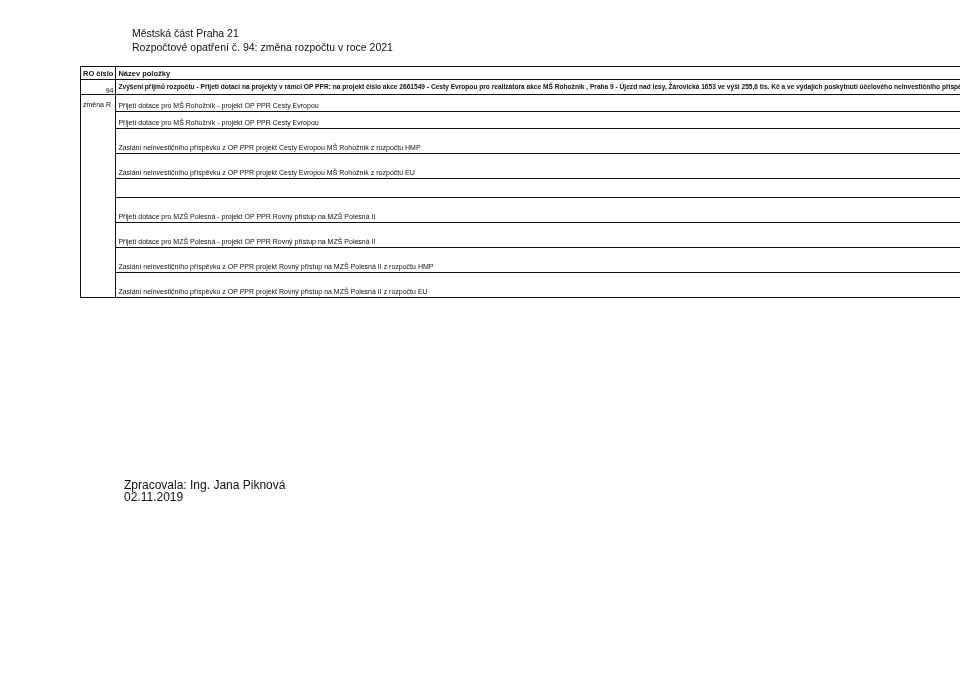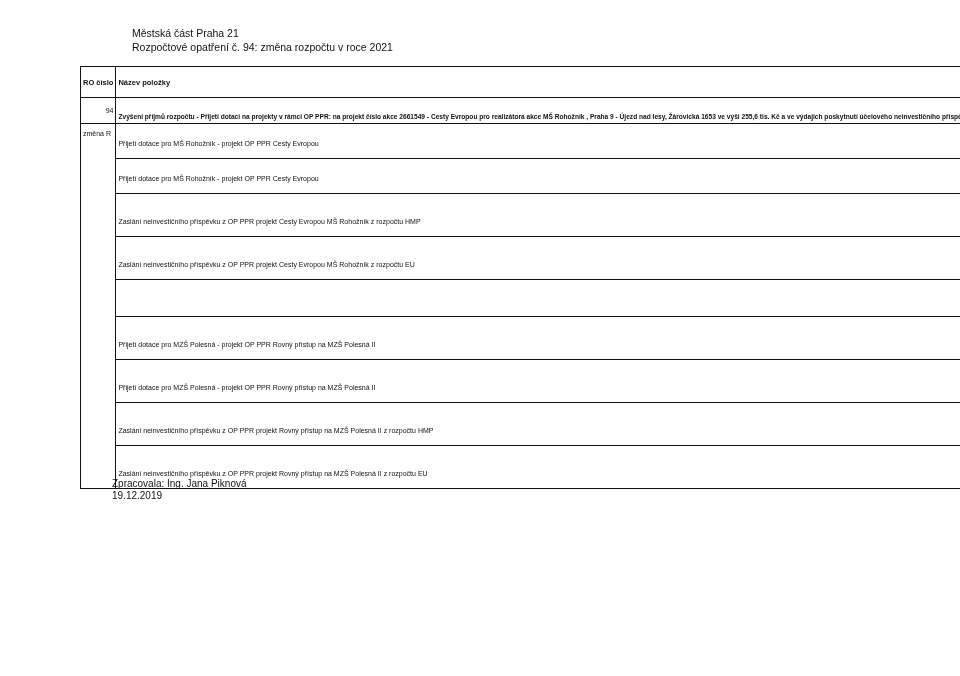--- a/index.html
+++ b/index.html
@@ -3,32 +3,32 @@
 <meta charset="utf-8">
 <style>
   html, body { margin: 0; padding: 0; background: #ffffff; }
   body { width: 960px; height: 676px; position: relative; overflow: hidden;
          font-family: "Liberation Sans", sans-serif; color: #111; }
   .heading { position: absolute; left: 124px; font-weight: normal; font-size: 10.5px; margin-left: 8px; }
   #h1 { top: 27px; }
   #h2 { top: 41px; }
   table.budget { position: absolute; left: 80px; top: 66px; border-collapse: collapse;
                  table-layout: fixed; font-size: 7px; }
-  table.budget td, table.budget th { border: 1px solid #111; padding: 9px 2px; overflow: hidden;
+  table.budget td, table.budget th { border: 1px solid #111; padding: 0 2px; overflow: hidden;
                  vertical-align: bottom; white-space: nowrap; }
   table.budget th { font-weight: bold; font-size: 7.5px; height: 12px; vertical-align: middle; }
   th.left { text-align: left; }
   td.desc { white-space: normal; text-align: justify; line-height: 9.8px; }
   td.ro { text-align: left; }
   td.ro.r { text-align: right; }
   tr.intro td.desc { font-weight: bold; font-size: 6.6px; line-height: 10.5px; padding-top: 2px; padding-bottom: 1px; }
   tr.r1 td { height: 16px; }
   tr.r2 td { height: 24px; }
   tr.blank td { height: 18px; }
-  .footer { position: absolute; left: 112px; font-size: 10px; }
+  .footer { position: absolute; left: 124px; font-size: 12px; }
   #f1 { top: 478px; }
   #f2 { top: 490px; }
 </style>
 </head>
 <body>
 
 <div class="heading" id="h1">Městská část Praha 21</div>
 <div class="heading" id="h2">Rozpočtové opatření č. 94: změna rozpočtu v roce 2021</div>
 
 <table class="budget">
@@ -75,13 +75,13 @@
       <tr class="r2">
         <td class="desc">Zaslání neinvestičního příspěvku z OP PPR projekt Rovný přístup na MZŠ Polesná II z rozpočtu HMP</td>
       </tr>
       <tr class="r2">
         <td class="desc">Zaslání neinvestičního příspěvku z OP PPR projekt Rovný přístup na MZŠ Polesná II z rozpočtu EU</td>
       </tr>
     </tbody>
 </table>
 
 <div class="footer" id="f1">Zpracovala: Ing. Jana Piknová</div>
-<div class="footer" id="f2">19.12.2019</div>
+<div class="footer" id="f2">02.11.2019</div>
 
 </body></html>

